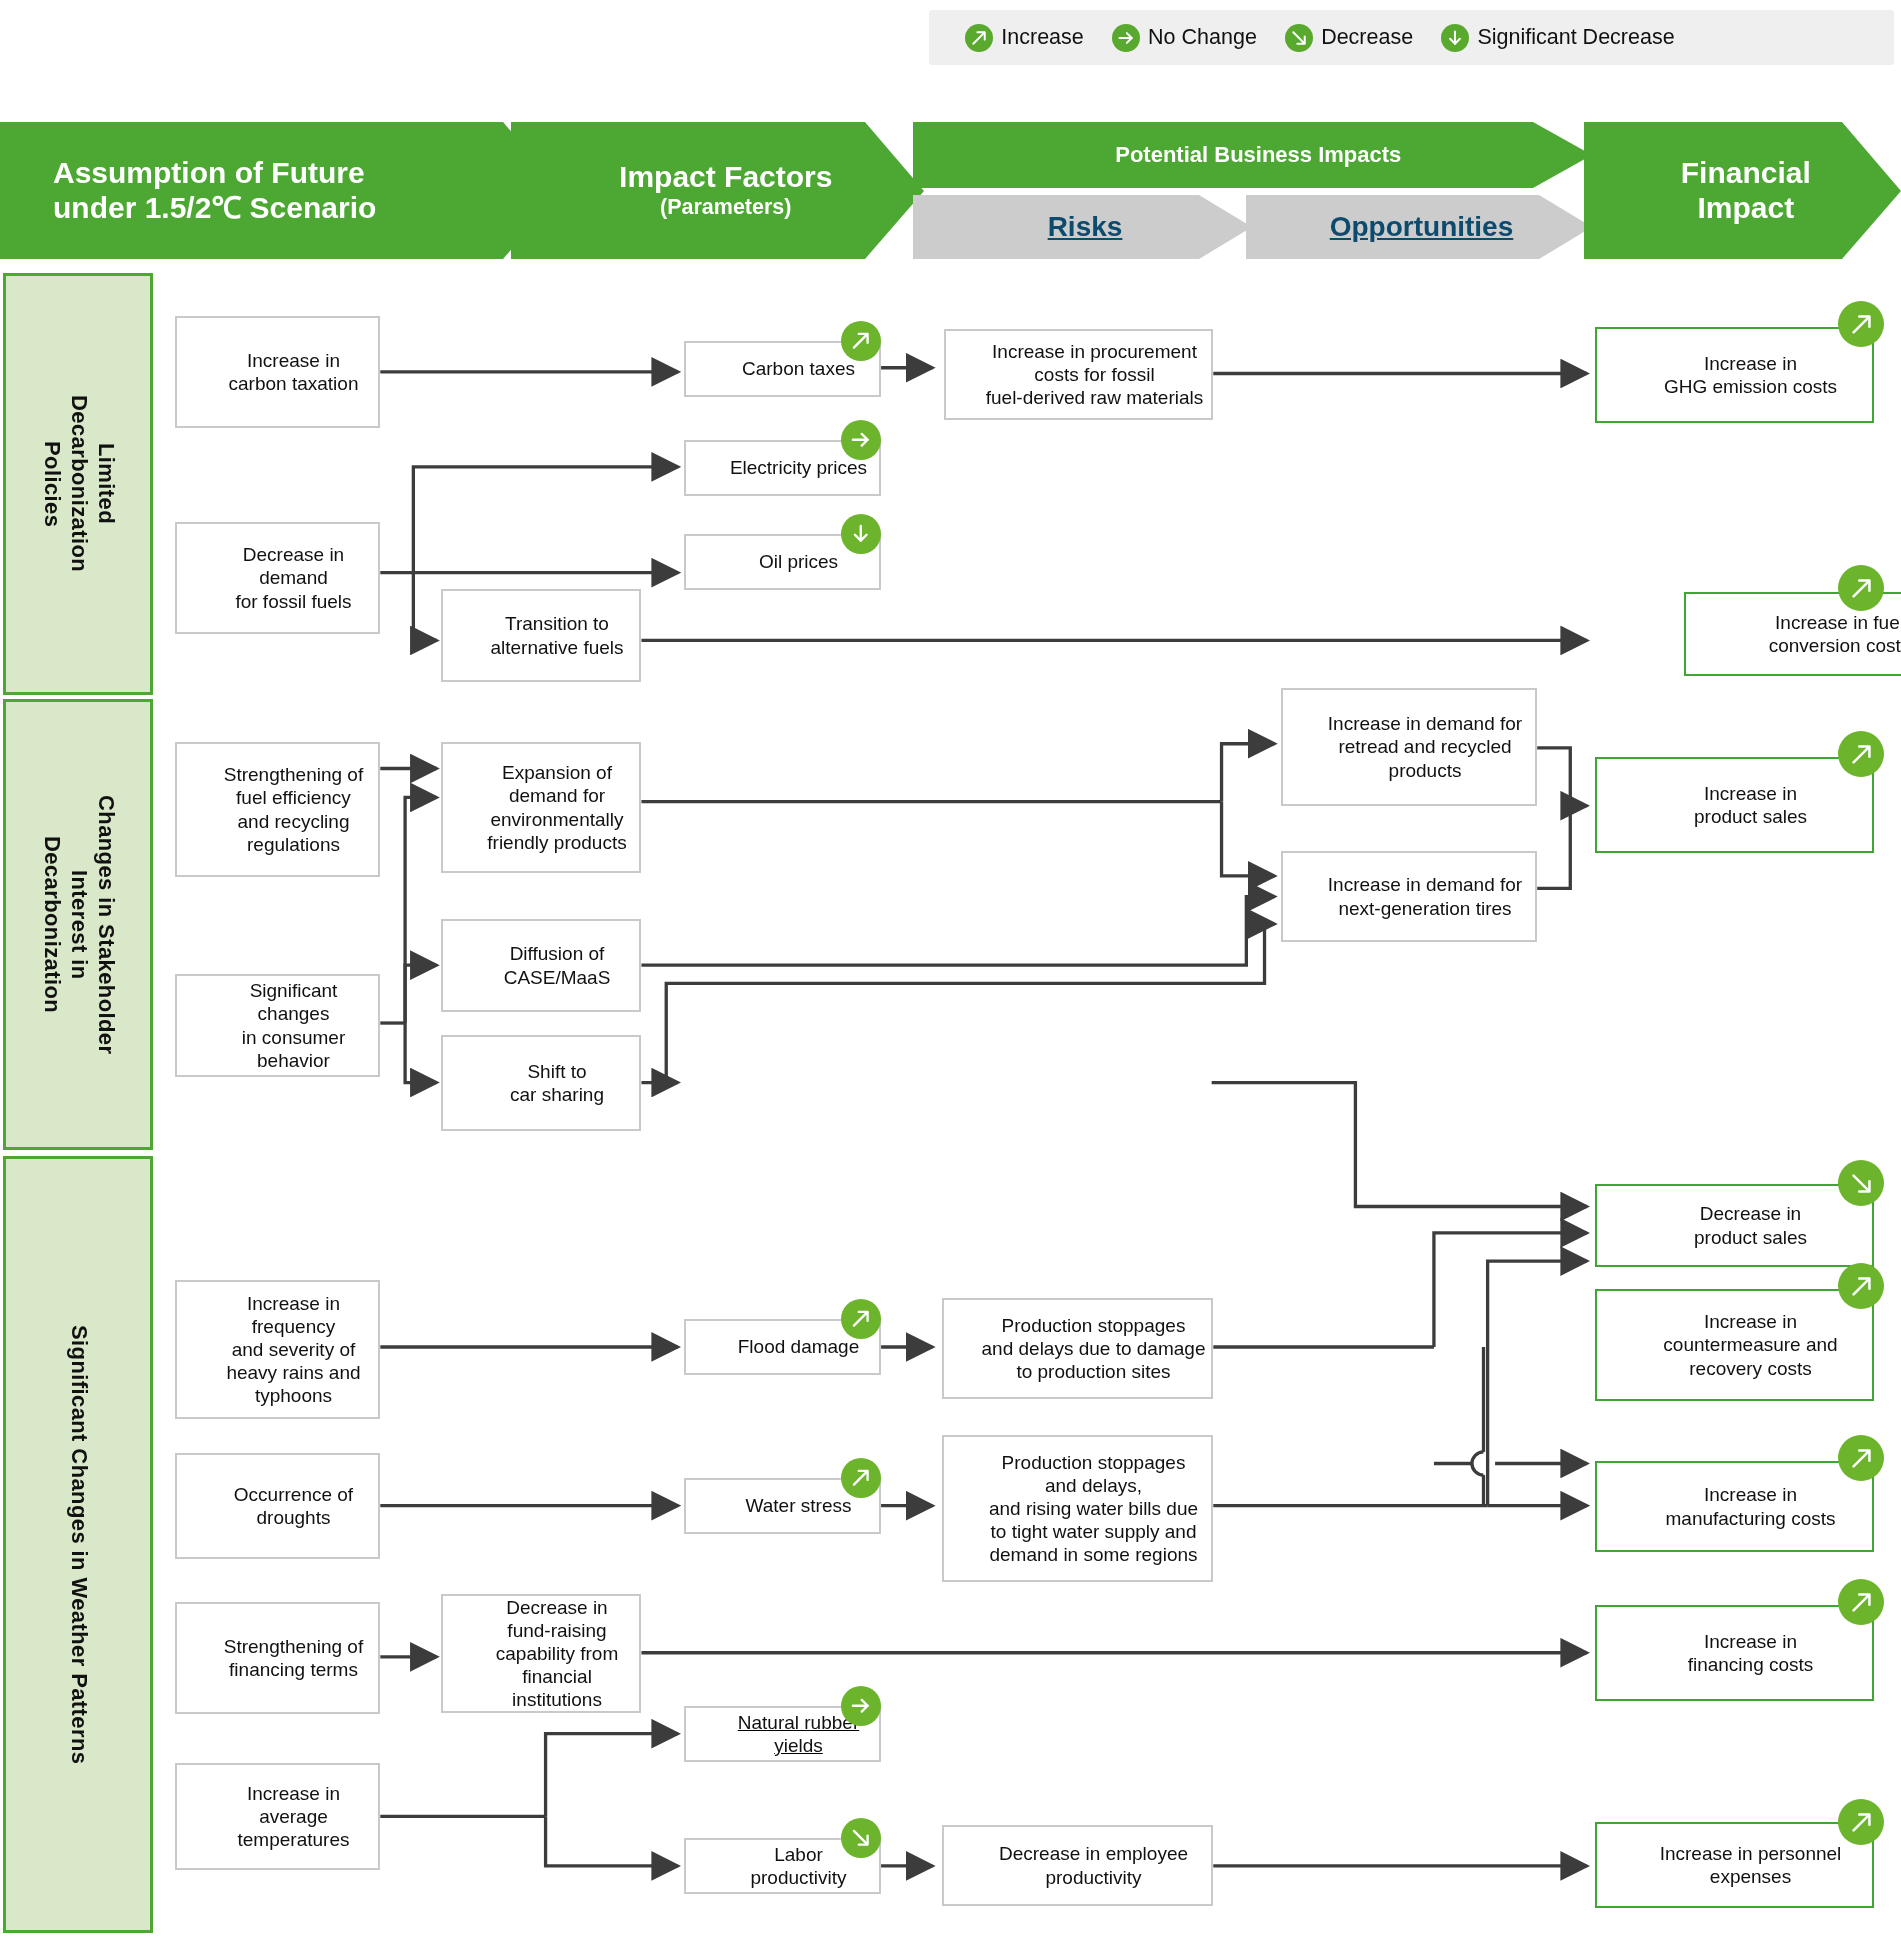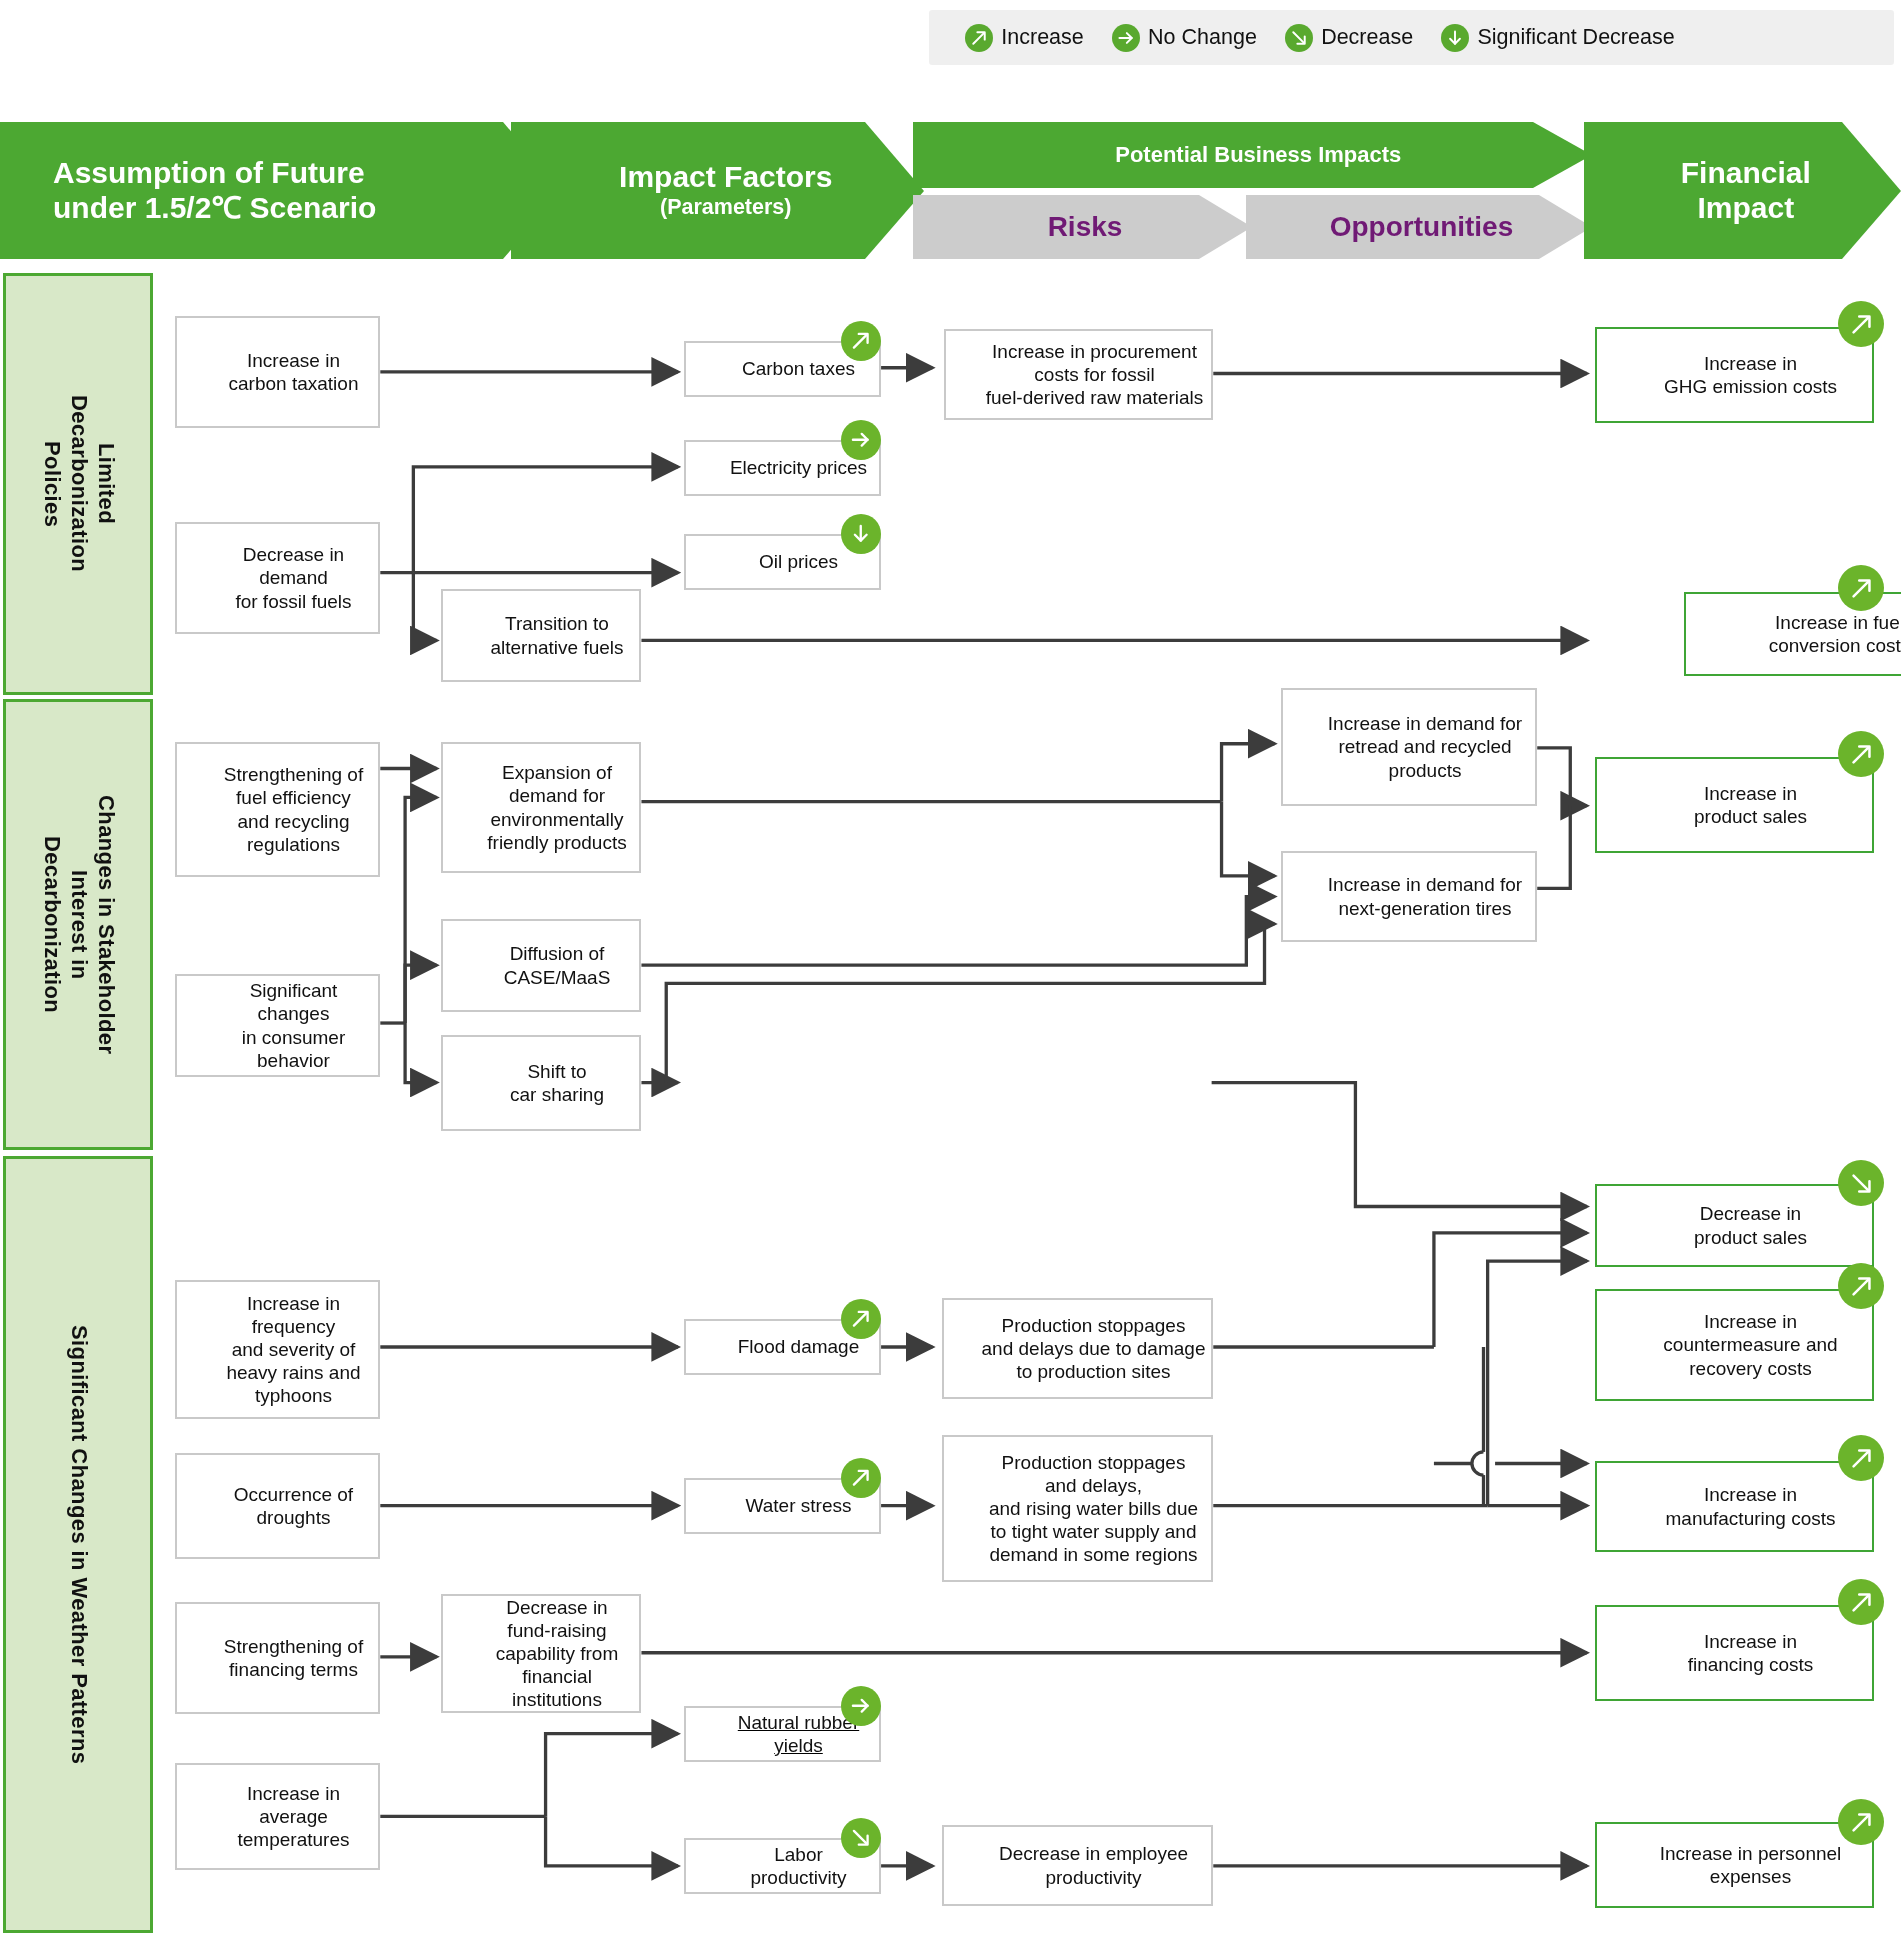--- a/index.html
+++ b/index.html
@@ -12,21 +12,21 @@
   .legend-item{display:flex;align-items:center;margin-left:28px;}
   .legend-item:first-child{margin-left:36px;}
   .lg-icon{width:28px;height:28px;border-radius:50%;background:#59A92E;
            display:flex;align-items:center;justify-content:center;flex:0 0 auto;}
   .lg-label{font-size:21.5px;color:#111;margin-left:8.3px;white-space:nowrap;font-weight:400;}
 
   
   #header{position:absolute;left:0;top:122px;width:1901px;height:137px;}
   .chev{position:absolute;background:#4CA832;display:flex;flex-direction:column;
         align-items:center;justify-content:center;color:#fff;text-align:center;}
-  .chev.grey{background:#CCCCCC;color:#701a75;}
+  .chev.grey{background:#CCCCCC;color:#0c4a6e;text-decoration:underline;}
   .chev .t1{font-weight:bold;line-height:1.15;}
   .chev .t2{font-weight:bold;line-height:1.2;}
 
   
   .side{position:absolute;background:#D8E8C8;border:3.3px solid #4CA832;
         box-sizing:border-box;display:flex;align-items:center;justify-content:center;}
   .side span{writing-mode:vertical-rl;text-orientation:mixed;
              font-weight:bold;font-size:22px;line-height:1.22;color:#111;
              text-align:center;white-space:pre-line;letter-spacing:0.4px;}
 

